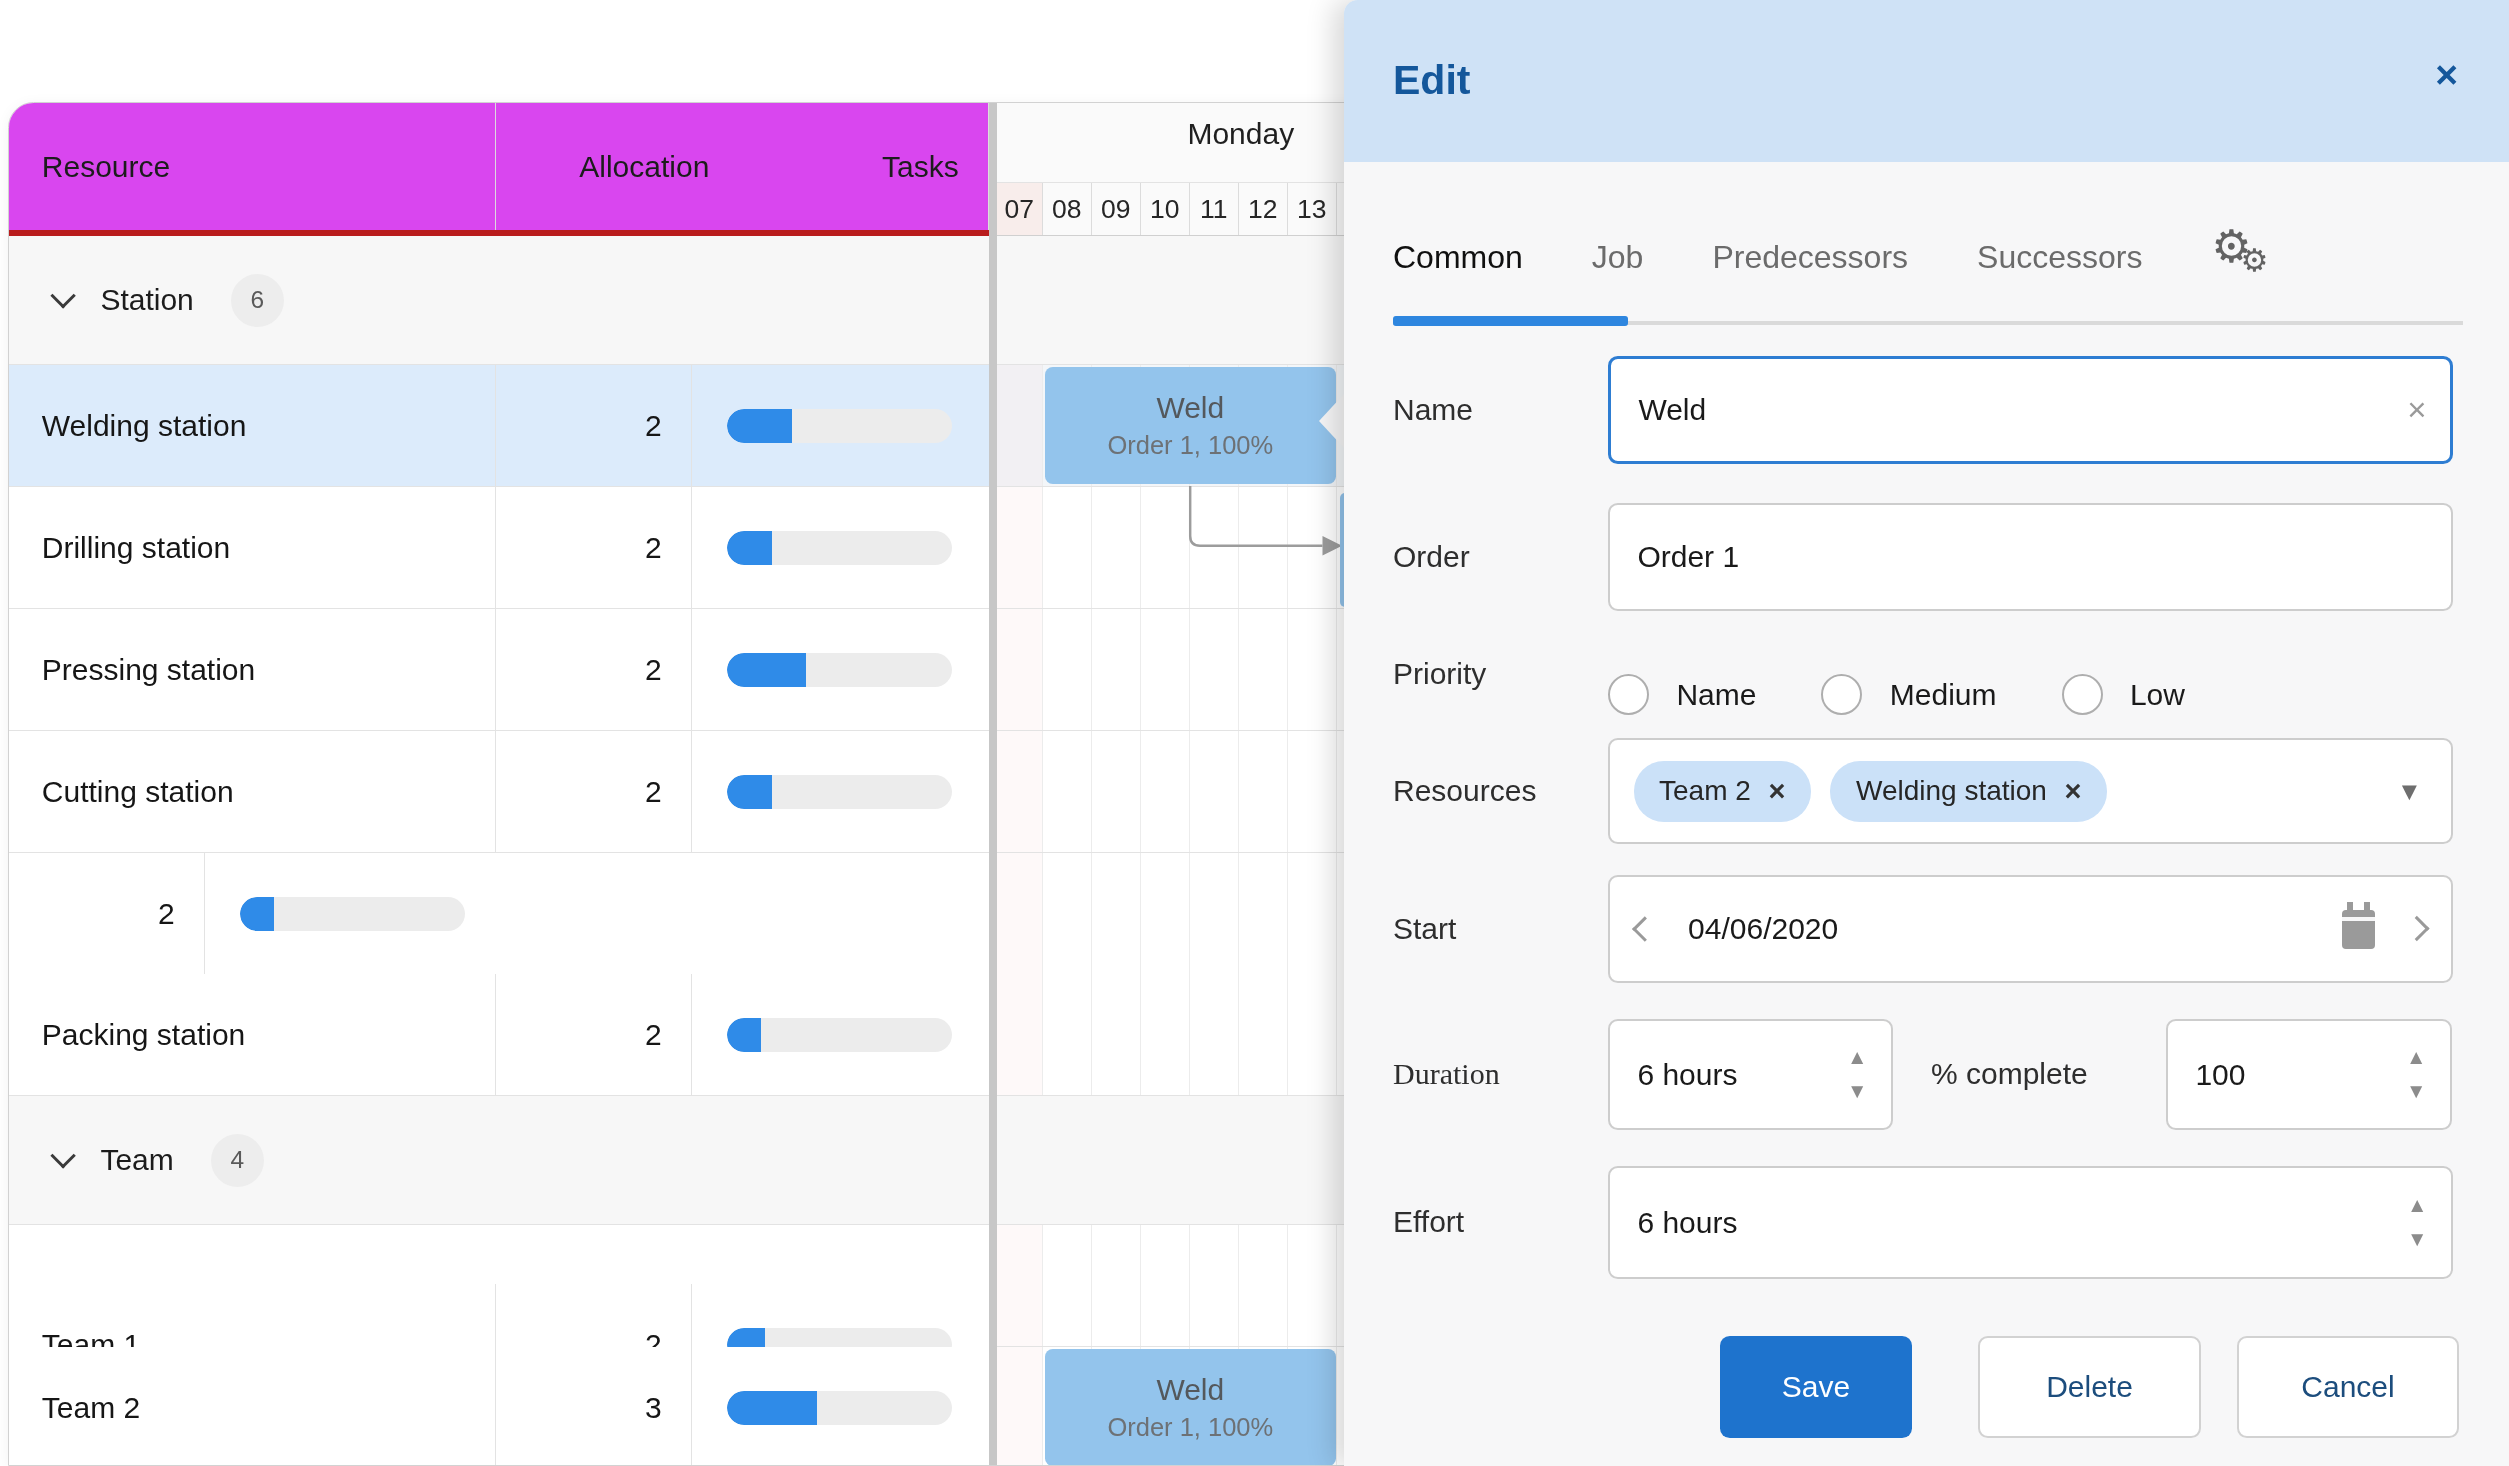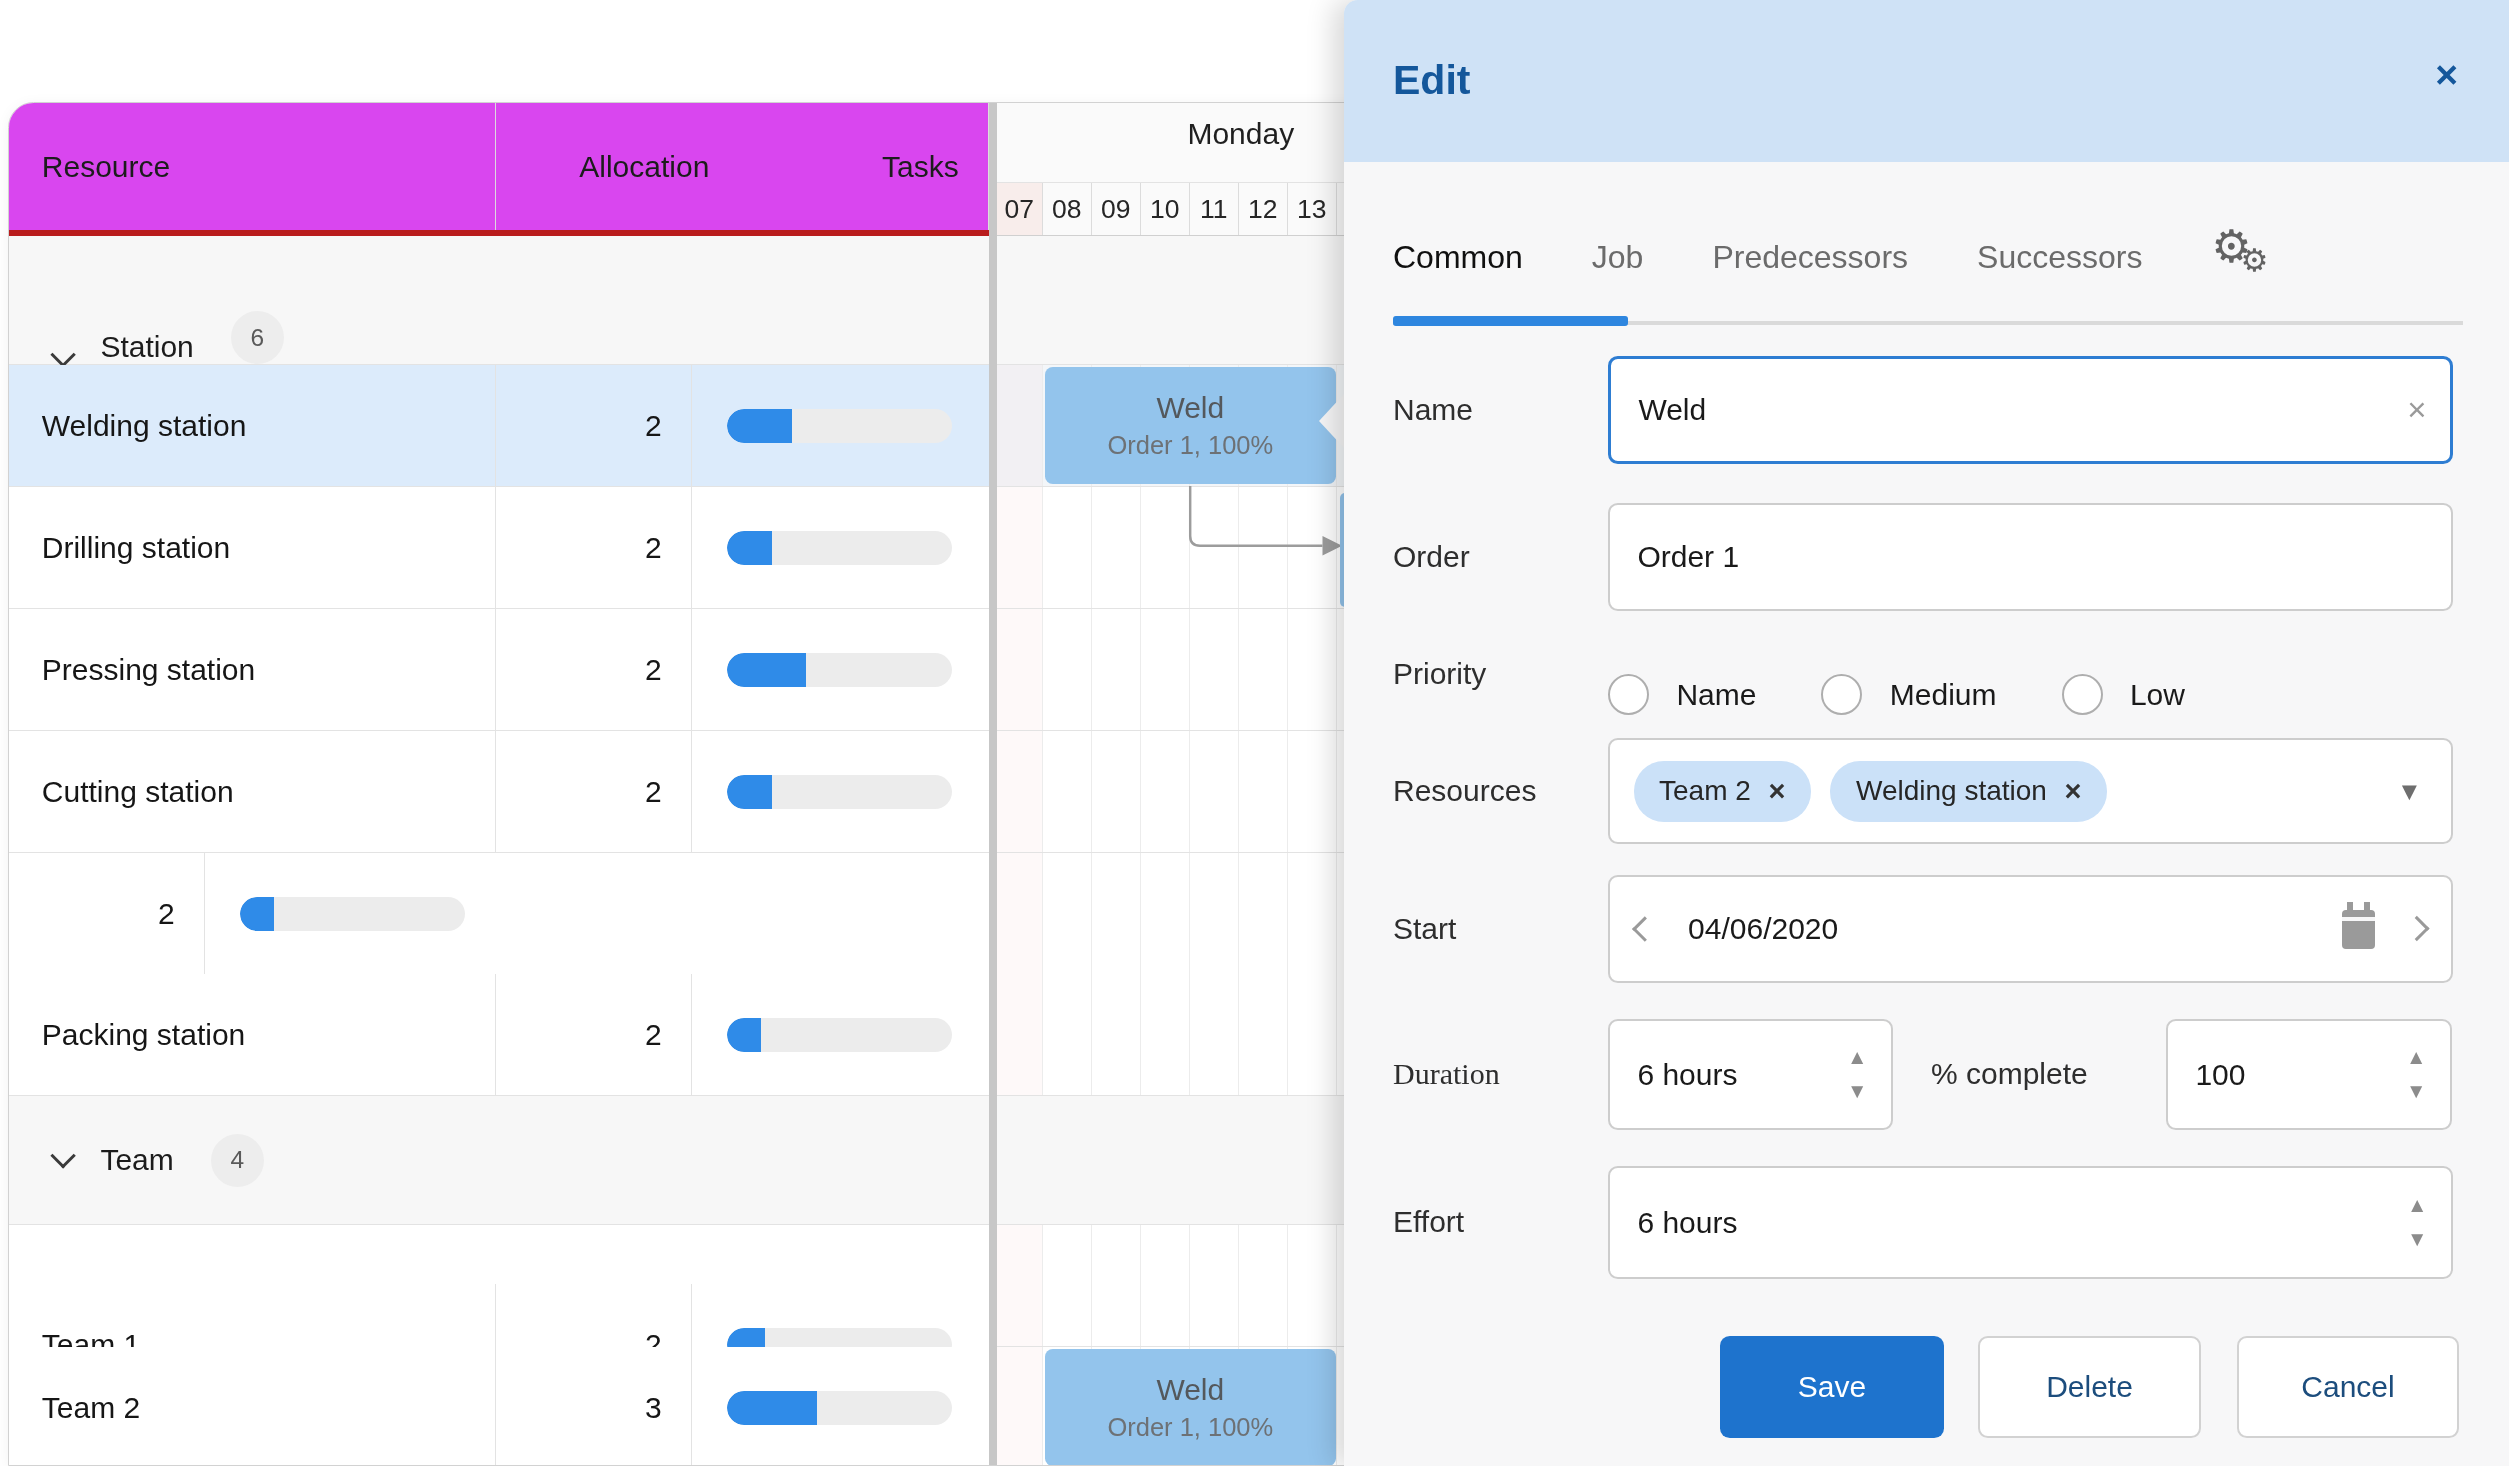--- a/index.html
+++ b/index.html
@@ -134,21 +134,21 @@
   .spin span { cursor:pointer; }
 
   #f-duration { left:264px; top:1019px; width:285px; height:111px; }
   #pct-label { position:absolute; left:587px; top:1074px; font-size:30px; color:#2e2e2e; transform:translateY(-50%); }
   #f-pct { left:822px; top:1019px; width:286px; height:111px; }
   #f-effort { left:264px; top:1166px; width:845px; height:113px; }
 
   .btn { position:absolute; top:1336px; height:102px; border-radius:9.8px; font-size:30px;
     display:flex; align-items:center; justify-content:center; cursor:pointer;
     background:#fff; border:2px solid #d2d2d2; color:#1c4d7d; }
-  #btn-save { left:376px; width:224px; background:#1e73cd; border:none; color:#fff; }
+  #btn-save { left:376px; width:192px; background:#1e73cd; border:none; color:#fff; }
   #btn-delete { left:634px; width:223px; }
   #btn-cancel { left:893px; width:222px; }
 </style>
 </head>
 <body>
 
 <div id="scheduler">
 
   <div id="table-header">
     <div class="hcell c-resource">Resource</div>
@@ -165,21 +165,21 @@
         <div class="tick" style="width: 49px;">10</div>
         <div class="tick" style="width: 49px;">11</div>
         <div class="tick" style="width: 49px;">12</div>
         <div class="tick" style="width: 49px;">13</div>
       </div>
   </div>
 
   <div id="splitter"></div>
 
   <div id="table-body">
-      <div class="trow group" style="top: 0px; height: 129px; align-items: flex-end;">
+      <div class="trow group" style="top: 0px; height: 129px;">
         <span class="chev"></span>
         <span class="gname">Station</span>
         <span class="badge">6</span>
       </div>
       <div class="trow sel" style="top: 129px; height: 122px;">
         <div class="cell cname">Welding station</div>
         <div class="cell ctasks">2</div>
         <div class="cell calloc">
           <div class="track">
             <div class="fill" style="width: 29%;"></div>

